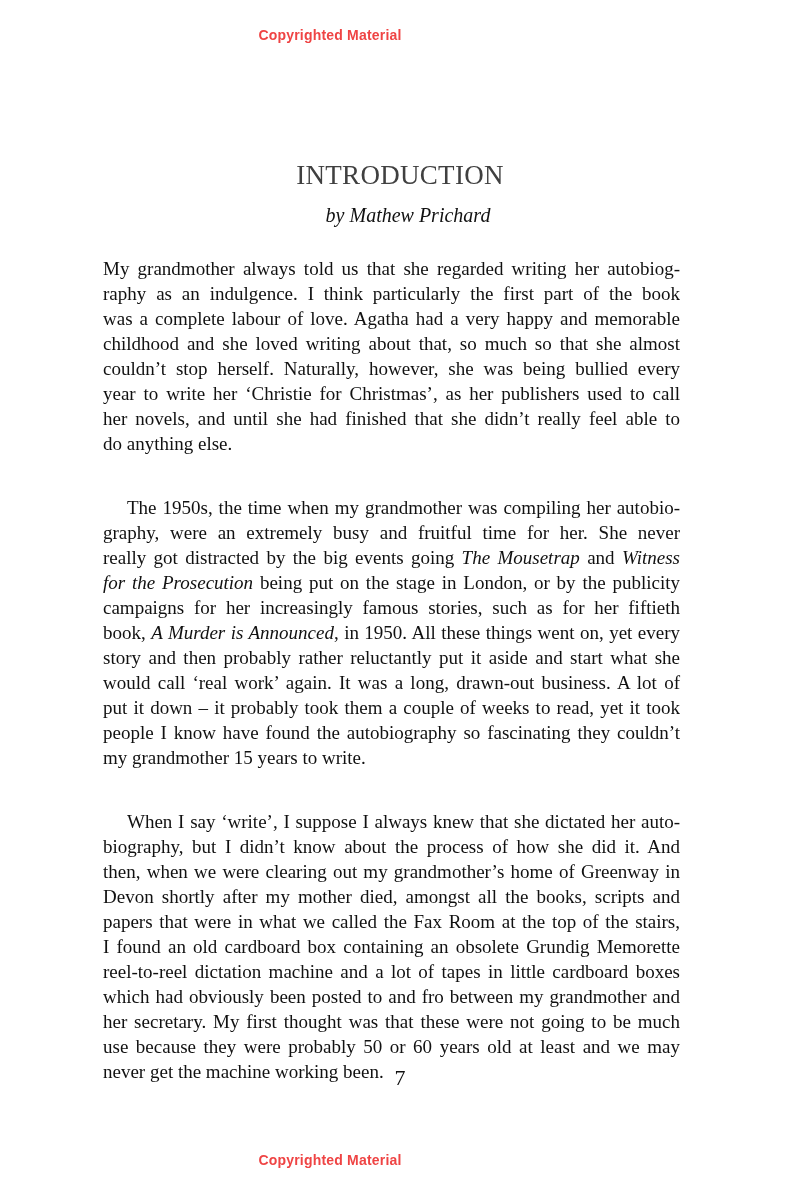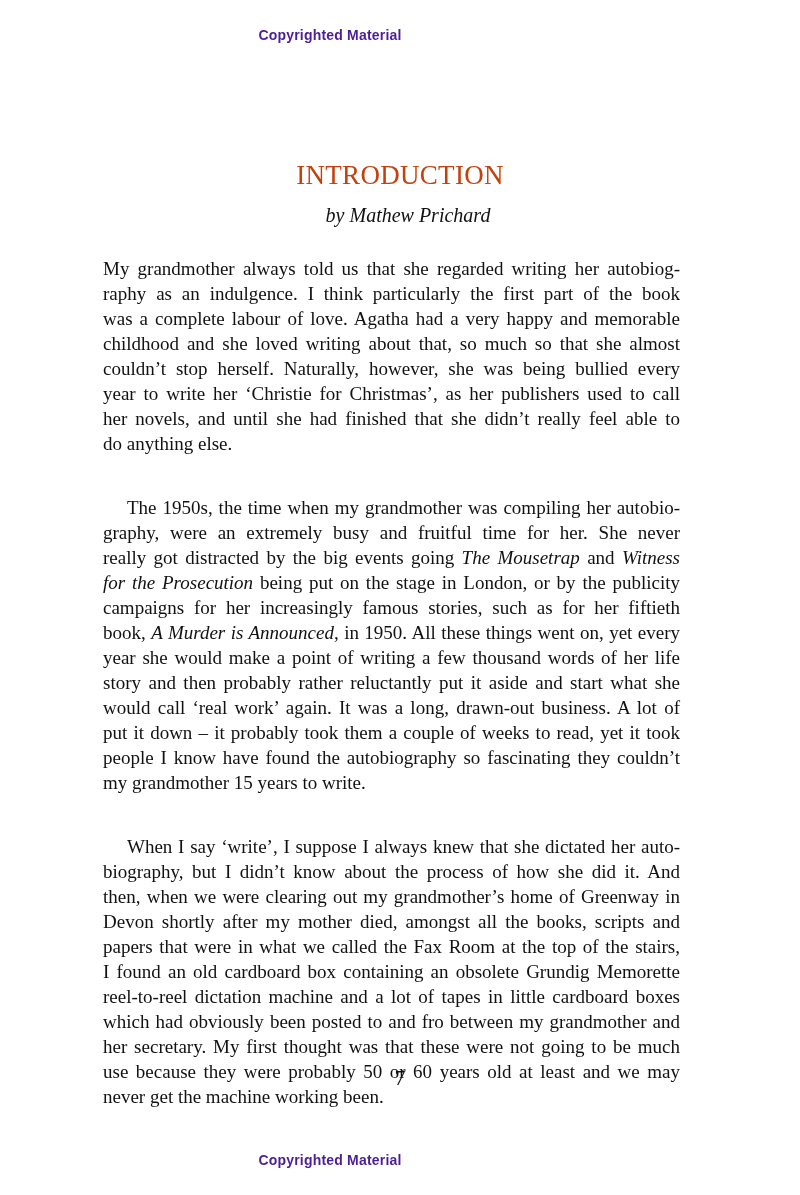--- a/index.html
+++ b/index.html
@@ -15,36 +15,36 @@
       color: #1a1a1a;
     }
     .watermark {
       position: absolute;
       left: 0;
       width: 660px;
       text-align: center;
       font-family: "Liberation Sans", sans-serif;
       font-weight: bold;
       font-size: 14px;
-      color: #4c1d95;
+      color: #ef4444;
       letter-spacing: 0.2px;
     }
     .watermark.top { top: 27px; }
     .watermark.bottom { top: 1152px; }
 
     .chapter-title {
       position: absolute;
       top: 160px;
       left: 0;
       width: 800px;
       text-align: center;
       font-family: "Liberation Serif", serif;
       font-size: 27px;
       letter-spacing: 0.3px;
-      color: #c2410c;
+      color: #404040;
     }
     .byline {
       position: absolute;
       top: 204px;
       left: 8px;
       width: 800px;
       text-align: center;
       font-family: "Liberation Serif", serif;
       font-style: italic;
       font-size: 20px;
@@ -110,21 +110,20 @@
       <span class="line"><span>her novels, and until she had finished that she didn’t really feel able to</span></span>
       <span class="line last"><span>do anything else.</span></span>
     </div>
     <div>
       <span class="line indent"><span>The 1950s, the time when my grandmother was compiling her autobio-</span></span>
       <span class="line"><span>graphy, were an extremely busy and fruitful time for her. She never</span></span>
       <span class="line"><span>really got distracted by the big events going </span><span class="seg-italic">The Mousetrap</span><span> and </span><span class="seg-italic">Witness</span></span>
       <span class="line"><span class="seg-italic">for the Prosecution</span><span> being put on the stage in London, or by the publicity</span></span>
       <span class="line"><span>campaigns for her increasingly famous stories, such as for her fiftieth</span></span>
       <span class="line"><span>book, </span><span class="seg-italic">A Murder is Announced</span><span>, in 1950. All these things went on, yet every</span></span>
-      <span class="line"><span>year she would make a point of writing a few thousand words of her life</span></span>
       <span class="line"><span>story and then probably rather reluctantly put it aside and start what she</span></span>
       <span class="line"><span>would call ‘real work’ again. It was a long, drawn-out business. A lot of</span></span>
       <span class="line"><span>put it down – it probably took them a couple of weeks to read, yet it took</span></span>
       <span class="line"><span>people I know have found the autobiography so fascinating they couldn’t</span></span>
       <span class="line last"><span>my grandmother 15 years to write.</span></span>
     </div>
     <div>
       <span class="line indent"><span>When I say ‘write’, I suppose I always knew that she dictated her auto-</span></span>
       <span class="line"><span>biography, but I didn’t know about the process of how she did it. And</span></span>
       <span class="line"><span>then, when we were clearing out my grandmother’s home of Greenway in</span></span>

